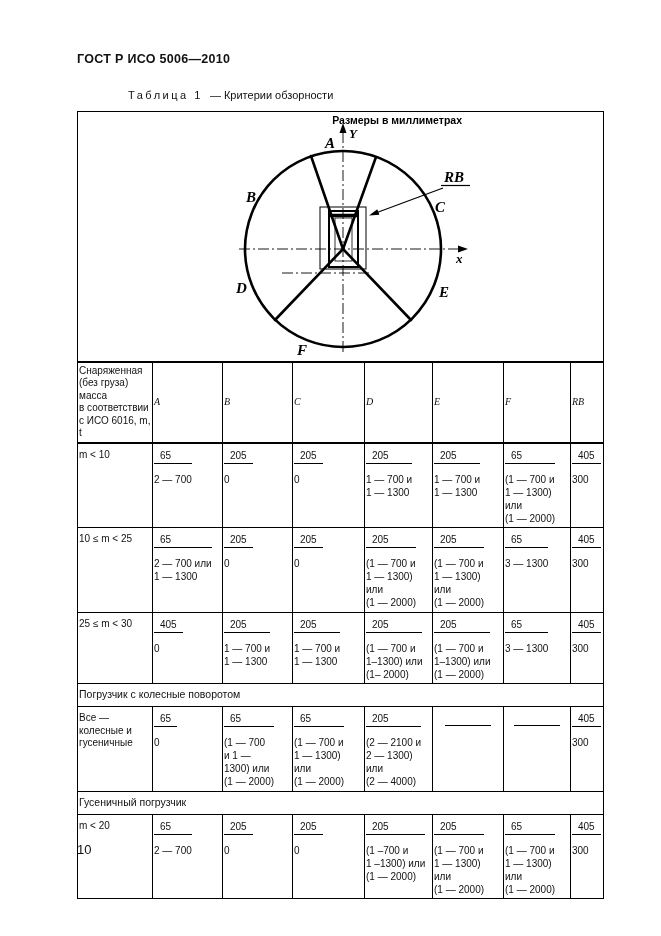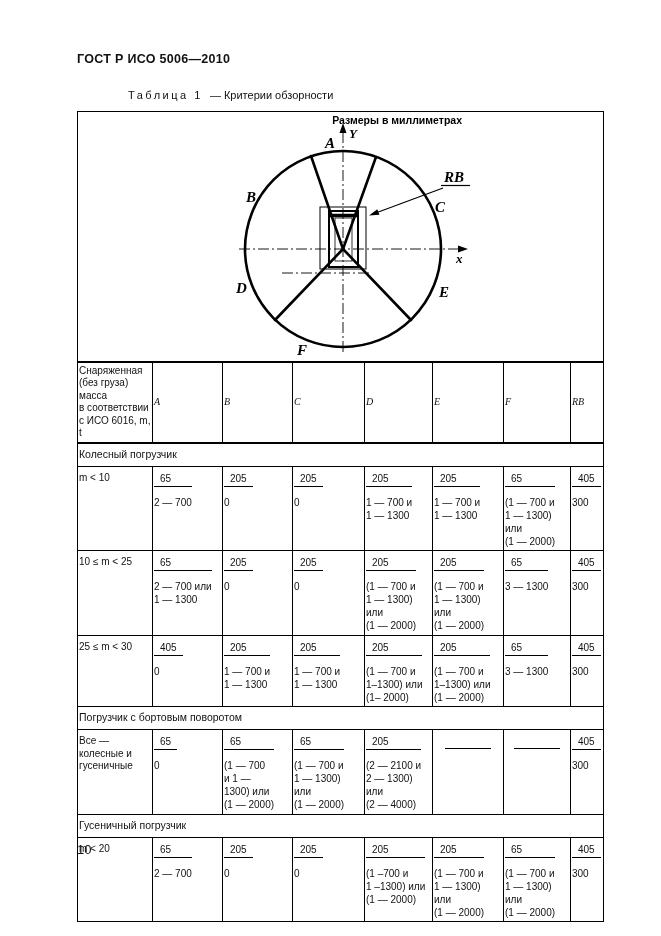--- a/index.html
+++ b/index.html
@@ -107,23 +107,20 @@
 с ИСО 6016, m, t</td>
         <td class="col-letter">A</td>
         <td class="col-letter">B</td>
         <td class="col-letter">C</td>
         <td class="col-letter">D</td>
         <td class="col-letter">E</td>
         <td class="col-letter">F</td>
         <td class="col-letter">RB</td>
       </tr>
 
-      <tr class="sec">
-        <td colspan="8">Колесный погрузчик</td>
-      </tr>
 
       <tr style="height:66px">
         <td class="mass-cell">m &lt; 10</td>
         <td><div class="frac"><span class="num">65</span><span class="den">2 — 700</span></div></td>
         <td><div class="frac"><span class="num">205</span><span class="den">0</span></div></td>
         <td><div class="frac"><span class="num">205</span><span class="den">0</span></div></td>
         <td><div class="frac"><span class="num">205</span><span class="den">1 — 700 и
 1 — 1300</span></div></td>
         <td><div class="frac"><span class="num">205</span><span class="den">1 — 700 и
 1 — 1300</span></div></td>
@@ -163,21 +160,21 @@
 1–1300) или
 (1– 2000)</span></div></td>
         <td><div class="frac"><span class="num">205</span><span class="den">(1 — 700 и
 1–1300) или
 (1 — 2000)</span></div></td>
         <td><div class="frac"><span class="num">65</span><span class="den">3 — 1300</span></div></td>
         <td><div class="frac"><span class="num">405</span><span class="den">300</span></div></td>
       </tr>
 
       <tr class="sec">
-        <td colspan="8">Погрузчик с бортовым поворотом</td>
+        <td colspan="8">Погрузчик с колесные поворотом</td>
       </tr>
 
       <tr style="height:70px">
         <td class="mass-cell">Все —
 колесные и
 гусеничные</td>
         <td><div class="frac"><span class="num">65</span><span class="den">0</span></div></td>
         <td><div class="frac"><span class="num">65</span><span class="den">(1 — 700
 и 1 —
 1300) или

